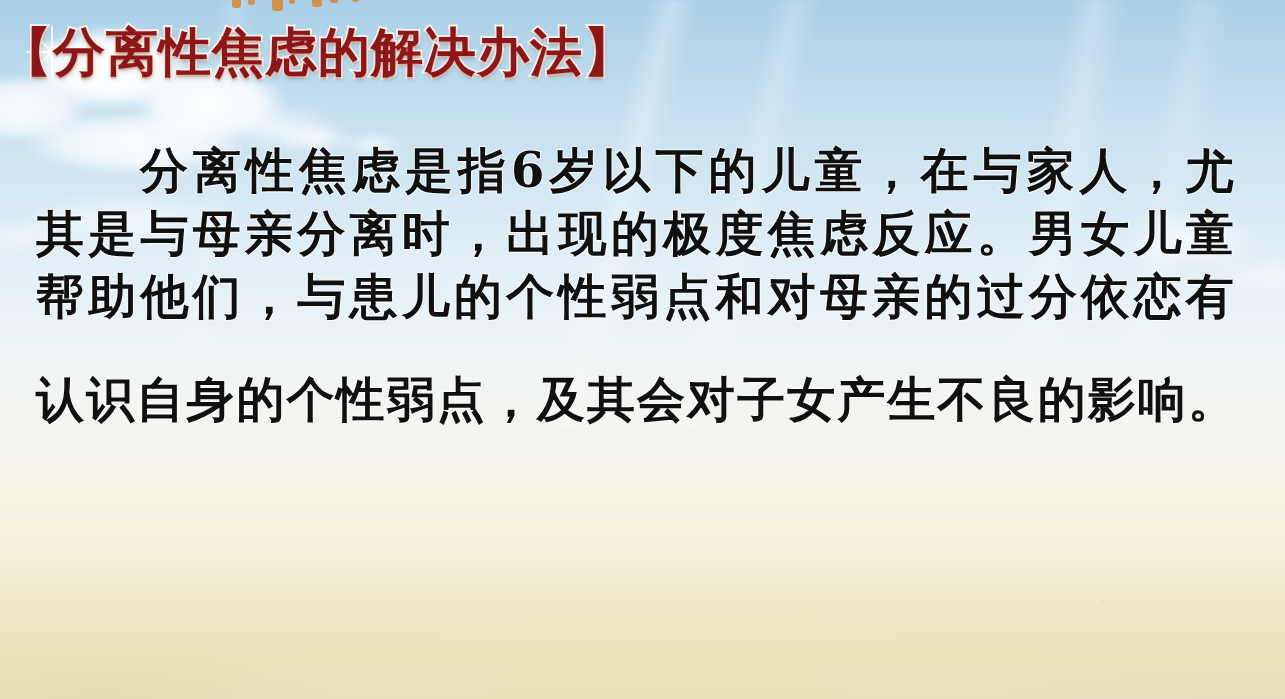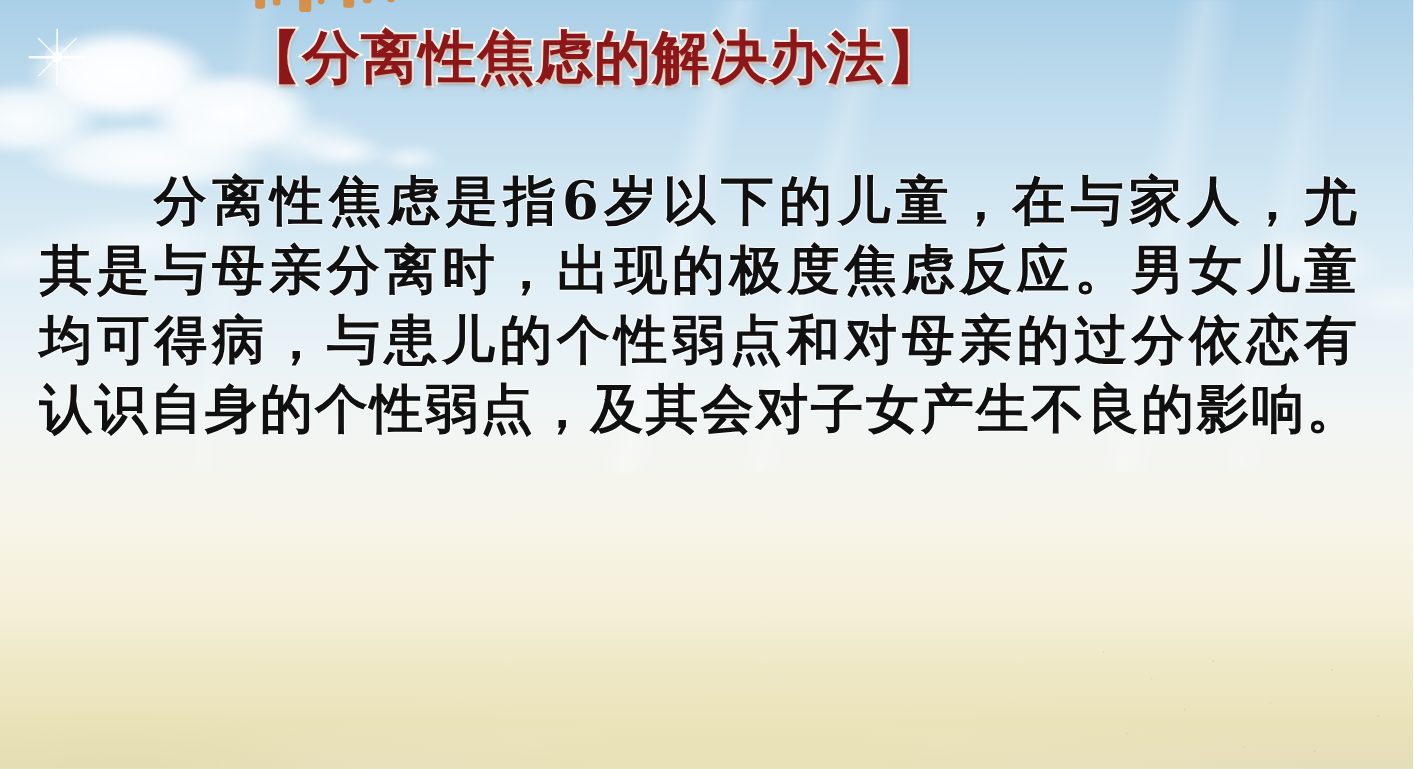--- a/index.html
+++ b/index.html
@@ -124,38 +124,38 @@
 
   
 
   #content {
     position:relative; z-index:5;
     width:1285px; height:699px;
   }
 
   #title {
     position:absolute; left:0; top:18px; width:1080px;
-    text-align:center;
     font-family:Liberation Serif, serif;
     font-size:52px;
     font-weight:bold;
     letter-spacing:1px;
     color:#8d1619;
     -webkit-text-stroke:3.5px #fdf8ef;
     paint-order:stroke fill;
     text-shadow:
       0 2px 2px rgba(120,60,40,.30),
       1px 3px 5px rgba(120,60,40,.18);
     white-space:nowrap;
   }
 
   #body-text {
     position:absolute;
-    left:36px; top:152px;
+    left:36px; top:139px;
     width:1202px;
+    text-align:right;
   }
 
   .body-line {
     font-family:"DejaVu Serif", serif;
     font-size:48px;
     font-weight:bold;
     line-height:63px;
     height:63px;
     color:#101010;
     letter-spacing:0px;
@@ -206,18 +206,18 @@
     <i style="left:352px; width:7px;  height:10px;"></i>
   </div>
 
   <div id="content">
 
     <div id="title">【分离性焦虑的解决办法】</div>
 
     <div id="body-text">
       <div class="body-line indent" style="letter-spacing: 5px;">分离性焦虑是指6岁以下的儿童，在与家人，尤</div>
       <div class="body-line spaced" style="letter-spacing: 4.26px;">其是与母亲分离时，出现的极度焦虑反应。男女儿童</div>
-      <div class="body-line spaced" style="letter-spacing: 4.26px;">均可得病，与患儿的个性弱点和对母亲的过分依恋有</div>
-      <div class="body-line" style="letter-spacing: 2.08px;">认识自身的个性弱点，及其会对子女产生不良的影响。</div>
+      <div class="body-line spaced" style="letter-spacing: 4.26px;">帮助他们，与患儿的个性弱点和对母亲的过分依恋有</div>
+      <div class="body-line" style="letter-spacing: 2.08px; margin-top: 40px;">认识自身的个性弱点，及其会对子女产生不良的影响。</div>
     </div>
 
   </div>
 </div>
 
 </body></html>

